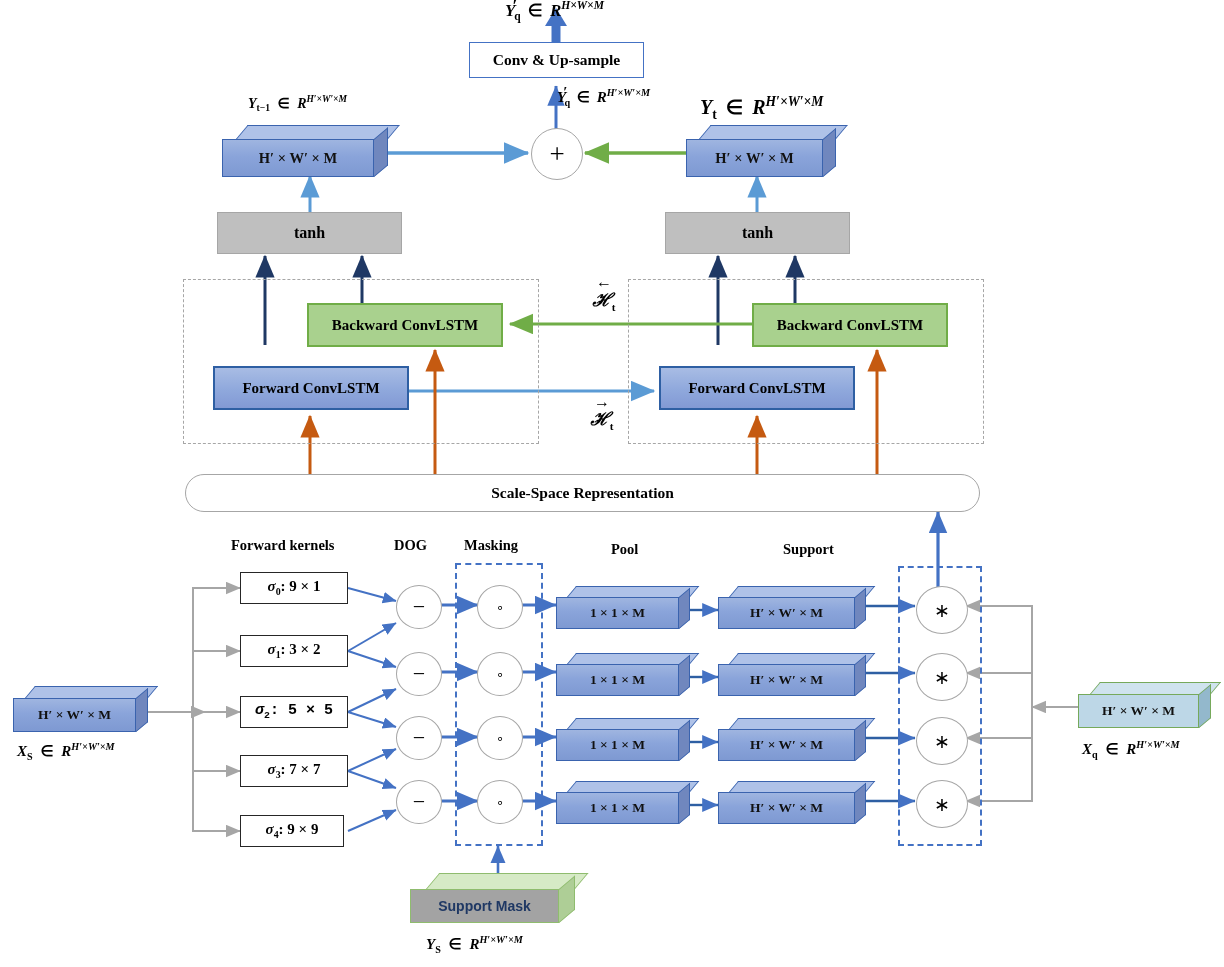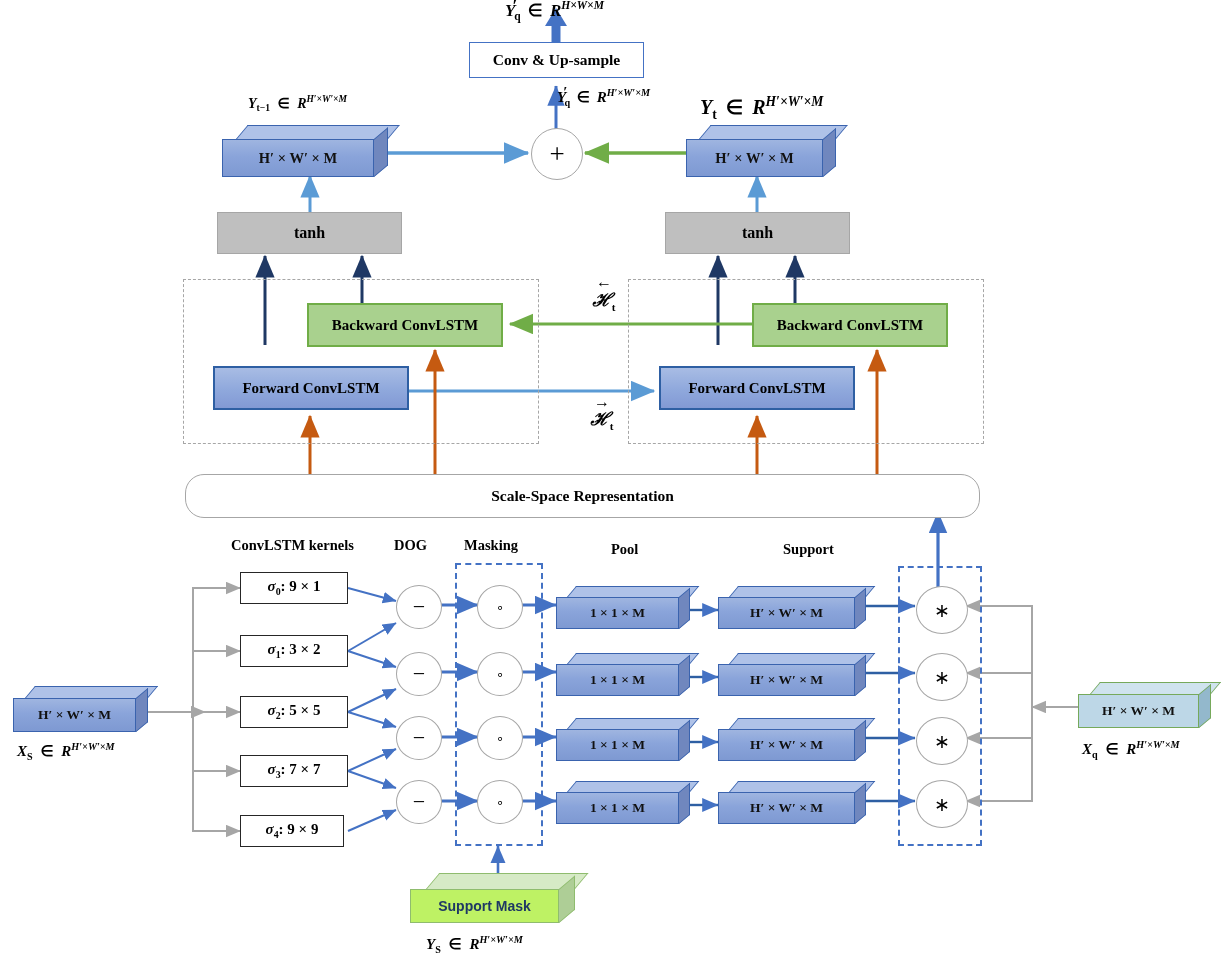--- a/index.html
+++ b/index.html
@@ -51,21 +51,21 @@
     background:linear-gradient(180deg,#9FB5E0 0%,#8AA4DA 45%,#7E99D2 100%);
     border:1.7px solid #3A63AE;color:#111;
   }
   .cub-blue .top{background:#AFC2E8;border:1.7px solid #3A63AE;border-bottom:none;}
   .cub-blue .side{background:#7087BE;border:1.7px solid #3A63AE;border-left:none;}
 
   .cub-cyan .face{background:#BDD7E7;border:1.7px solid #76A95B;color:#111;}
   .cub-cyan .top{background:#CFE3EE;border:1.7px solid #76A95B;border-bottom:none;}
   .cub-cyan .side{background:#93B8CC;border:1.7px solid #76A95B;border-left:none;}
 
-  .cub-green .face{background:#bef264;border:1.5px solid #8FBC6E;color:#1F3864;}
+  .cub-green .face{background:#a3a3a3;border:1.5px solid #8FBC6E;color:#1F3864;}
   .cub-green .top{background:#D6EAC6;border:1.5px solid #8FBC6E;border-bottom:none;}
   .cub-green .side{background:#AECE96;border:1.5px solid #8FBC6E;border-left:none;}
 
   
   .circ{
     position:absolute;border-radius:50%;
     border:1.5px solid #A6A6A6;background:#fff;
     display:flex;align-items:center;justify-content:center;
     font-family:"Liberation Serif", serif;color:#000;
   }
@@ -243,43 +243,43 @@
       <span>ℋ</span><span class="sub rm" style="font-size:.62em;">t</span>
     </div>
   </div>
   <div class="abs" style="left:572px;top:396px;text-align:center;width:60px;">
     <div style="font-size:16px;line-height:.8;font-weight:bold;">→</div>
     <div class="mlabel" style="font-size:18px;margin-top:1px;">
       <span>ℋ</span><span class="sub rm" style="font-size:.62em;">t</span>
     </div>
   </div>
 
-  <div class="rectbox box-scale abs" style="left:185px;top:474px;width:795px;height:44px;font-size:15.5px;border-radius:19px;">Scale-Space Representation</div>
-
-  <div class="abs plainlbl" style="left:231px;top:538px;font-size:14.5px;">ConvLSTM kernels</div>
+  <div class="rectbox box-scale abs" style="left:185px;top:474px;width:795px;height:38px;font-size:15.5px;border-radius:19px;">Scale-Space Representation</div>
+
+  <div class="abs plainlbl" style="left:231px;top:538px;font-size:14.5px;">Forward kernels</div>
   <div class="abs plainlbl" style="left:394px;top:538px;font-size:14.5px;">DOG</div>
   <div class="abs plainlbl" style="left:464px;top:538px;font-size:14.5px;">Masking</div>
   <div class="abs plainlbl" style="left:611px;top:542px;font-size:14.5px;">Pool</div>
   <div class="abs plainlbl" style="left:783px;top:542px;font-size:14.5px;">Support</div>
 
   <div class="dashdot" style="left:455px;top:563px;width:88px;height:283px;border-style:dashed;"></div>
   <div class="dashdot" style="left:898px;top:566px;width:84px;height:280px;border-style:dashed;"></div>
 
   <div class="rectbox box-sigma abs" style="left:240px;top:572px;width:108px;height:32px;font-size:15px;">
     <span class="mlabel" style="font-size:15px;">
       <span>σ</span><span class="sub rm" style="font-size:.66em;">0</span><span class="rm">:&nbsp;</span><span class="rm">9 × 1</span>
     </span>
   </div>
   <div class="rectbox box-sigma abs" style="left:240px;top:635px;width:108px;height:32px;font-size:15px;">
     <span class="mlabel" style="font-size:15px;">
       <span>σ</span><span class="sub rm" style="font-size:.66em;">1</span><span class="rm">:&nbsp;</span><span class="rm">3 × 2</span>
     </span>
   </div>
   <div class="rectbox box-sigma abs" style="left:240px;top:696px;width:108px;height:32px;font-size:15px;">
-    <span class="mlabel" style="font-size:15px;">
+    <span class="mlabel" style="font-size:15px;font-family:Liberation Mono, monospace;">
       <span>σ</span><span class="sub rm" style="font-size:.66em;">2</span><span class="rm">:&nbsp;</span><span class="rm">5 × 5</span>
     </span>
   </div>
   <div class="rectbox box-sigma abs" style="left:240px;top:755px;width:108px;height:32px;font-size:15px;">
     <span class="mlabel" style="font-size:15px;">
       <span>σ</span><span class="sub rm" style="font-size:.66em;">3</span><span class="rm">:&nbsp;</span><span class="rm">7 × 7</span>
     </span>
   </div>
   <div class="rectbox box-sigma abs" style="left:240px;top:815px;width:104px;height:32px;font-size:15px;">
     <span class="mlabel" style="font-size:15px;">

